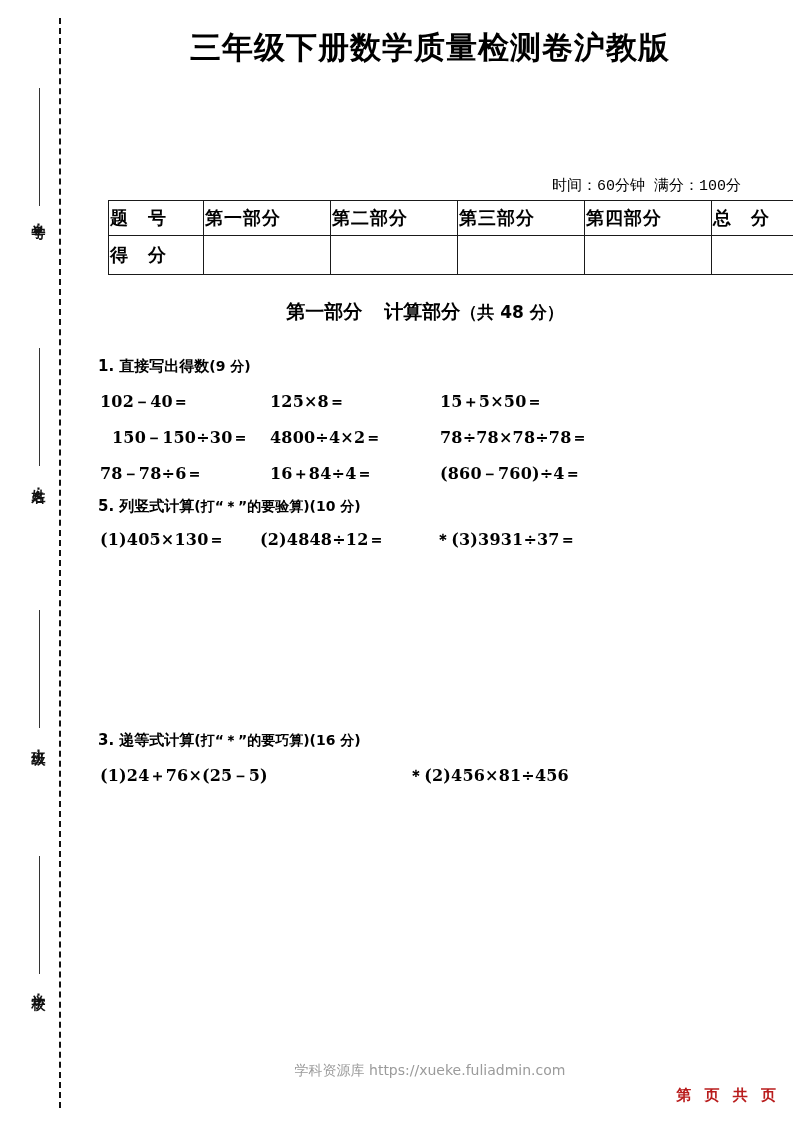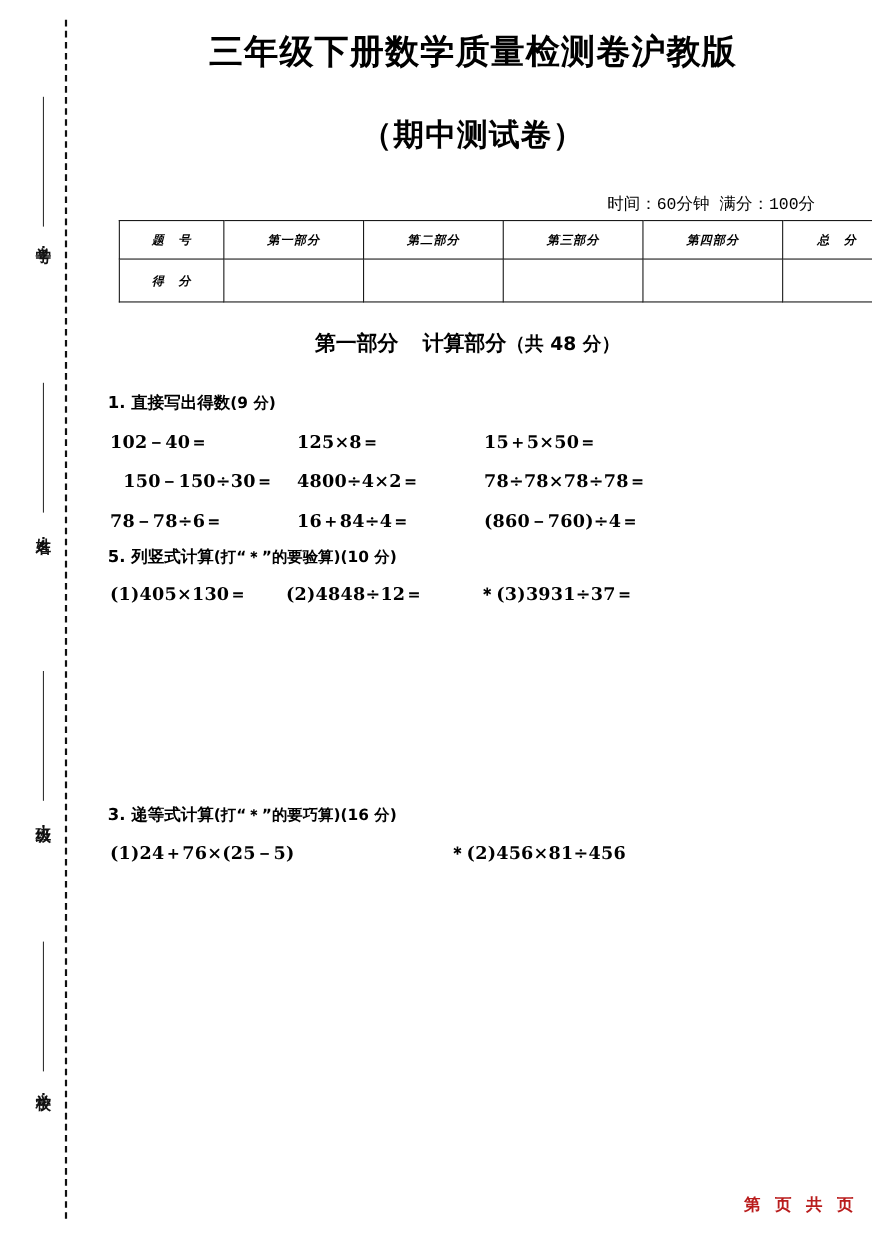--- a/index.html
+++ b/index.html
@@ -94,28 +94,26 @@
   #score-table {
     position: absolute;
     left: 28px;
     top: 200px;
     width: 660px;
     border-collapse: collapse;
     table-layout: fixed;
   }
   #score-table td {
     border: 1.3px solid #1a1a1a;
-    text-align: center;
     vertical-align: middle;
     font-family: "DejaVu Sans", "Liberation Sans", sans-serif;
-    font-size: 11px;
+    font-size: 18px;
     font-weight: bold;
     height: 32px;
     letter-spacing: 1px;
-    font-style: italic;
   }
   #score-table tr.row-scores td { height: 36px; }
   .col-label { width: 92px; }
   .col-part  { width: 124px; }
   .col-total { width: 96px; }
 
   
   .section-heading {
     position: absolute;
     left: 0; top: 299px;
@@ -191,21 +189,20 @@
       <div class="margin-label" style="top: 214px;">学号：</div>
       <div class="margin-label" style="top: 478px;">姓名：</div>
       <div class="margin-label" style="top: 740px;">班级：</div>
       <div class="margin-label" style="top: 984px;">学校：</div>
     </div>
 </div>
 
 <div id="page">
 
   <div class="title-main">三年级下册数学质量检测卷沪教版</div>
-  <div class="title-sub">（期中测试卷）</div>
   <div class="exam-meta">时间：60分钟  满分：100分</div>
 
   <table id="score-table">
     <tbody>
       <tr class="row-header">
         <td class="col-label">题　号</td>
         <td class="col-part">第一部分</td>
         <td class="col-part">第二部分</td>
         <td class="col-part">第三部分</td>
         <td class="col-part">第四部分</td>
@@ -239,15 +236,16 @@
       <div class="expr" style="top: 464px; left: 360px;">(860－760)÷4＝</div>
       <div class="q-title" style="top: 497px; left: 18px;"><span>5. 列竖式计算</span><span class="q-note">(打“＊”的要验算)(10 分)</span></div>
       <div class="expr" style="top: 530px; left: 20px;">(1)405×130＝</div>
       <div class="expr" style="top: 530px; left: 180px;">(2)4848÷12＝</div>
       <div class="expr" style="top: 530px; left: 355px;">＊(3)3931÷37＝</div>
       <div class="q-title" style="top: 731px; left: 18px;"><span>3. 递等式计算</span><span class="q-note">(打“＊”的要巧算)(16 分)</span></div>
       <div class="expr" style="top: 766px; left: 20px;">(1)24＋76×(25－5)</div>
       <div class="expr" style="top: 766px; left: 290px; margin-left: 38px;">＊(2)456×81÷456</div>
     </div>
 
+  <div class="footer-watermark">学科资源库 https://xueke.fuliadmin.com</div>
   <div class="footer-page">第 页 共 页</div>
 
 </div>
 
 </body></html>

